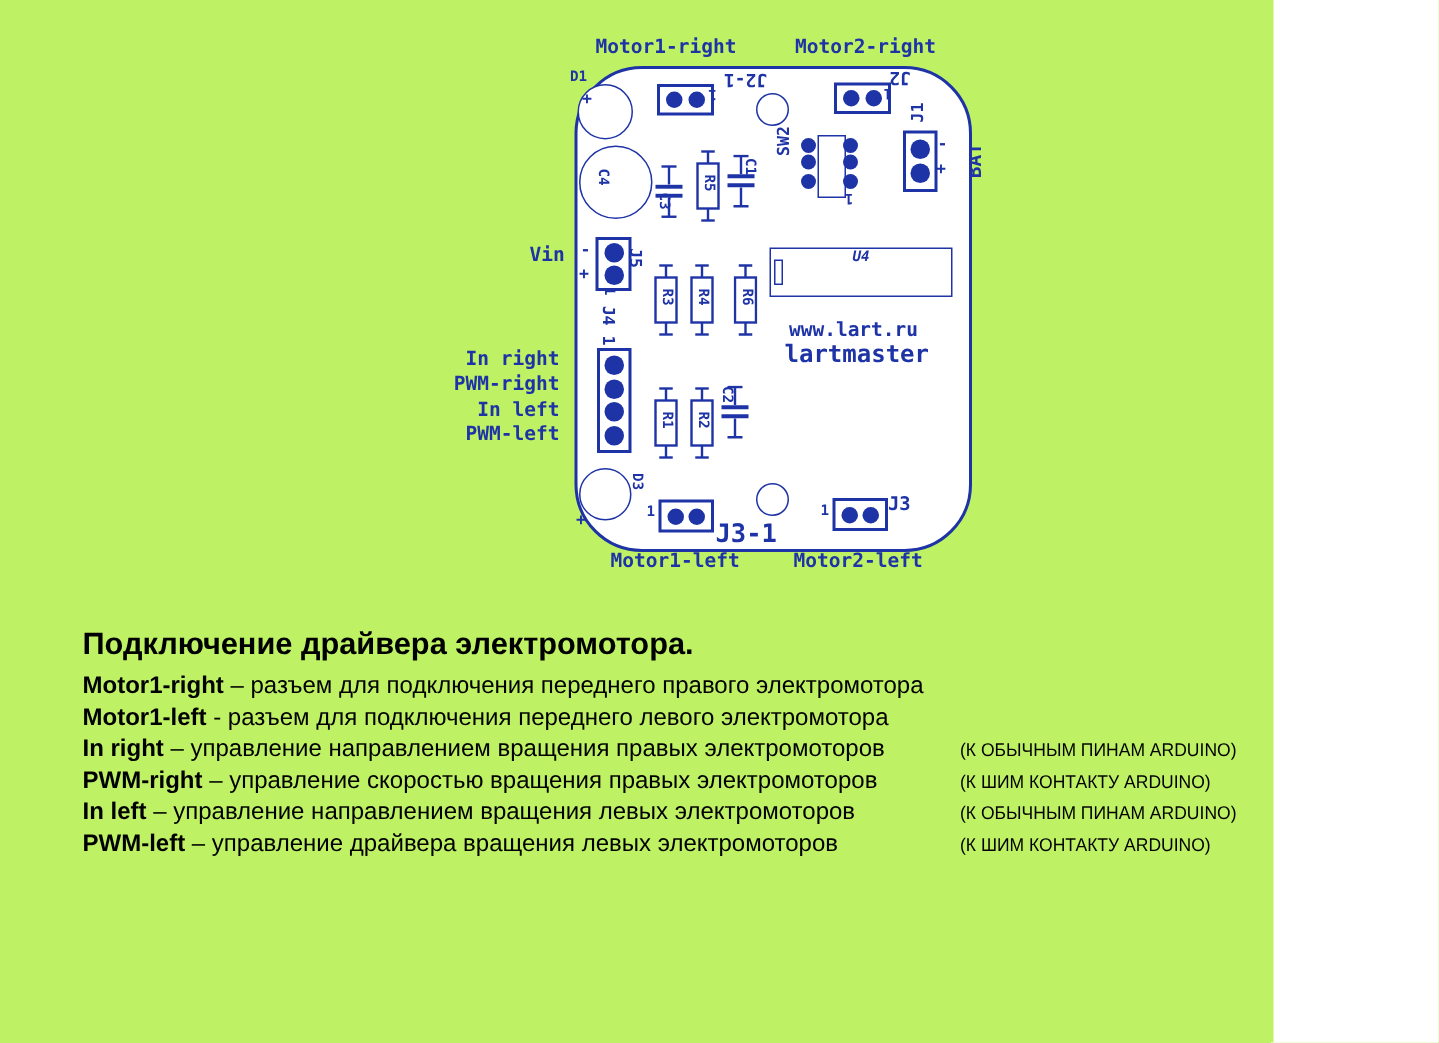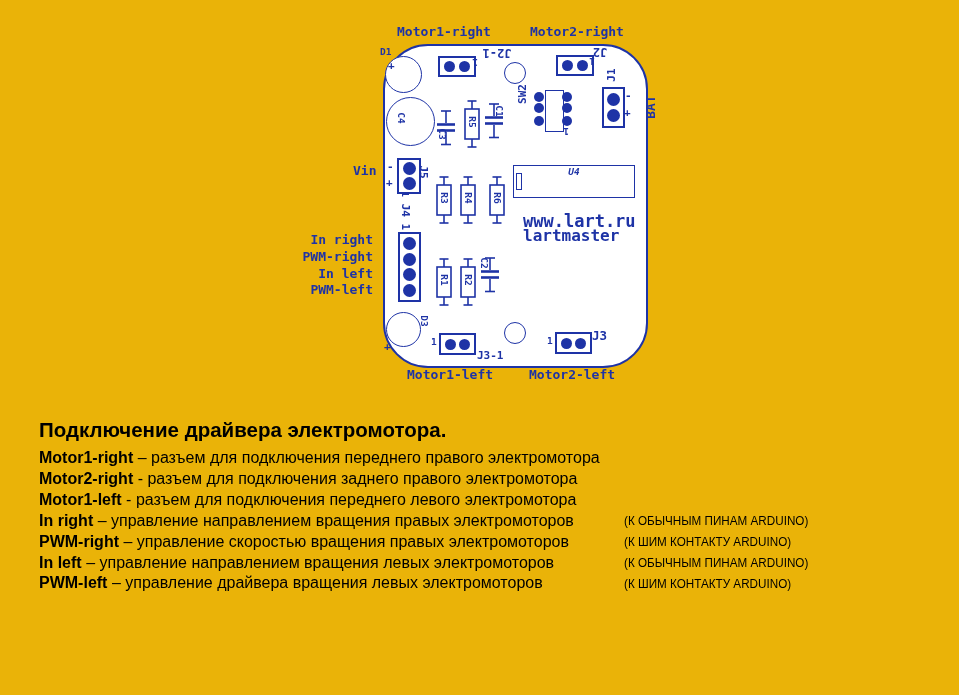--- a/index.html
+++ b/index.html
@@ -1,17 +1,17 @@
 <!DOCTYPE html>
 <html><head>
 <meta charset="utf-8">
 <style>
   :root{ --blue:#1e33a6; --ink:#121212; }
   html,body{margin:0;padding:0;background:#fff;}
-  #page{position:relative;width:959px;height:695px;background:#eab308;overflow:hidden;
+  #page{position:relative;width:849px;height:695px;background:#bef264;overflow:hidden;
         font-family:"Liberation Sans",sans-serif;color:var(--ink);}
   .abs{position:absolute;}
   
   .blab{position:absolute;font-family:"DejaVu Sans Mono",monospace;font-weight:bold;
         color:var(--blue);font-size:13px;line-height:14px;white-space:pre;}
   .ref{font-size:9.5px;line-height:10px;}
   .mk{font-size:11px;line-height:11px;}
   .vlab{display:block;text-align:center;}
   .rot90{transform:rotate(90deg);}
   .rotm90{transform:rotate(-90deg);}
@@ -26,21 +26,21 @@
   .pin11{width:11px;height:11px;}
   .pin13{width:13px;height:13px;}
   .ic{position:absolute;border:1.6px solid var(--blue);background:#fff;font-style:italic;}
   .icnotch{position:absolute;left:2px;top:7px;width:4px;height:15px;border:1.3px solid var(--blue);}
   .iclab{position:absolute;left:0;top:1px;width:100%;text-align:center;
          font-family:"DejaVu Sans Mono",monospace;font-weight:bold;color:var(--blue);
          font-size:9.5px;line-height:10px;}
   .spin{position:absolute;width:10px;height:10px;border-radius:50%;background:var(--blue);}
   svg.sym{position:absolute;color:var(--blue);}
   
-  #legend{position:absolute;left:39px;top:417px;width:868px;}
+  #legend{position:absolute;left:55px;top:417px;width:868px;}
   #legend h1{margin:0 0 5px 0;font-size:20.5px;line-height:26px;font-weight:bold;color:#000;}
   .docline{position:relative;font-size:16px;line-height:20.9px;color:#000;}
   .docline b{font-weight:bold;}
   .note{position:absolute;left:585px;top:3.5px;font-size:12.3px;line-height:14px;
         white-space:pre;transform:scaleX(0.95);transform-origin:left center;}
 </style>
 </head>
 <body>
 
 <div id="page">
@@ -184,21 +184,21 @@
       </g>
     </svg>
     <span class="blab ref vlab rot90" style="left:485px;top:193px;width:24px;">R6</span>
 
     <div class="ic" style="left:513px;top:165px;width:120px;height:31px;">
       <div class="icnotch"></div>
       <span class="iclab">U4</span>
     </div>
 
     <div class="abs" style="left:523px;top:214px;width:92px;text-align:center;">
-      <span class="blab" style="position:static;display:block;font-size:17px;line-height:14.5px;">www.lart.ru</span>
+      <span class="blab" style="position:static;display:block;font-size:13px;line-height:14.5px;">www.lart.ru</span>
       <span class="blab" style="position:static;display:block;font-size:16px;line-height:14.5px;">lartmaster</span>
     </div>
 
     <svg class="sym" style="left:436px;top:258px;" width="16" height="48" viewBox="0 0 16 48">
       <g stroke="currentColor" stroke-width="1.6" fill="none">
         <line x1="3.5" y1="1" x2="12.5" y2="1"></line>
           <line x1="8" y1="1" x2="8" y2="9"></line>
         <rect x="1" y="9" width="14" height="30" fill="#fff"></rect>
         <line x1="8" y1="39" x2="8" y2="47"></line>
           <line x1="3.5" y1="47" x2="12.5" y2="47"></line>
@@ -230,35 +230,34 @@
 
     <div class="circ" style="left:386px;top:312px;width:33px;height:33px;"></div>
     <span class="blab ref vlab rot90" style="left:412px;top:316px;width:24px;">D3</span>
     <span class="blab mk" style="left:384px;top:341px;">+</span>
 
     <span class="blab ref" style="left:431px;top:337px;">1</span>
     <div class="connH" style="left:439px;top:333px;width:33px;height:18px;">
       <div class="pin pin11"></div>
       <div class="pin pin11"></div>
     </div>
-    <span class="blab" style="left:477px;top:349px;font-size:11px;">J3-1</span>
+    <span class="blab" style="left:477px;top:349px;font-size:17px;">J3-1</span>
 
     <span class="blab ref" style="left:547px;top:336px;">1</span>
     <div class="connH" style="left:555px;top:332px;width:33px;height:18px;">
       <div class="pin pin11"></div>
       <div class="pin pin11"></div>
     </div>
     <span class="blab" style="left:592px;top:329px;font-size:12.5px;">J3</span>
 
   </div>
 
   <div id="legend">
     <h1>Подключение драйвера электромотора.</h1>
     <div class="docline"><b>Motor1-right</b> <span>– разъем для подключения переднего правого электромотора</span></div>
-    <div class="docline"><b>Motor2-right</b> <span>- разъем для подключения заднего правого электромотора</span></div>
     <div class="docline"><b>Motor1-left</b> <span>- разъем для подключения переднего левого электромотора</span></div>
     <div class="docline"><b>In right</b> <span>– управление направлением вращения правых электромоторов</span><span class="note">(К ОБЫЧНЫМ ПИНАМ ARDUINO)</span></div>
     <div class="docline"><b>PWM-right</b> <span>– управление скоростью вращения правых электромоторов</span><span class="note">(К ШИМ КОНТАКТУ ARDUINO)</span></div>
     <div class="docline"><b>In left</b> <span>– управление направлением вращения левых электромоторов</span><span class="note">(К ОБЫЧНЫМ ПИНАМ ARDUINO)</span></div>
     <div class="docline"><b>PWM-left</b> <span>– управление драйвера вращения левых электромоторов</span><span class="note">(К ШИМ КОНТАКТУ ARDUINO)</span></div>
   </div>
 
 </div>
 
 </body></html>

